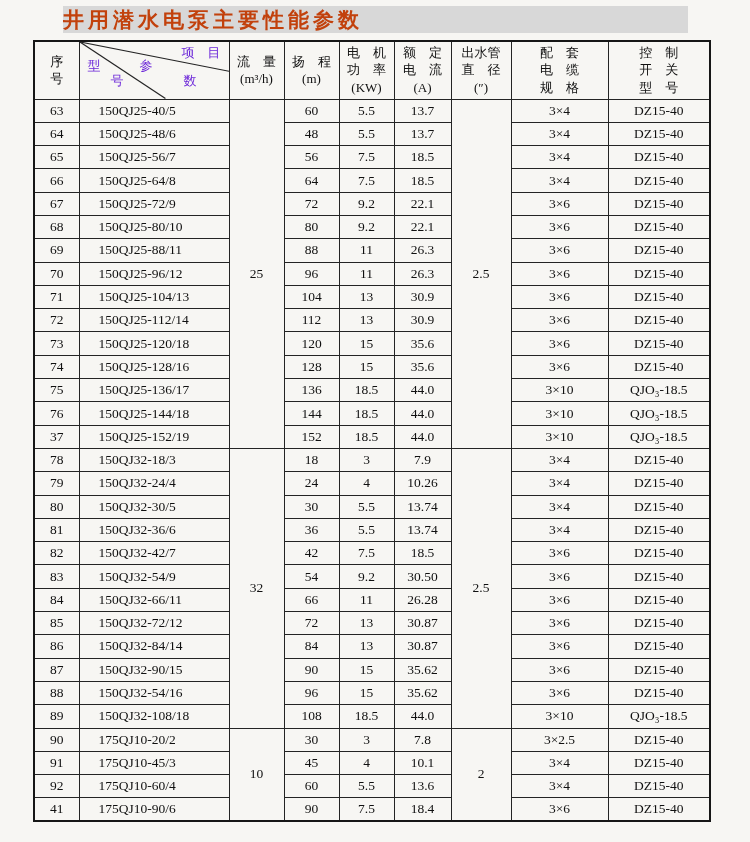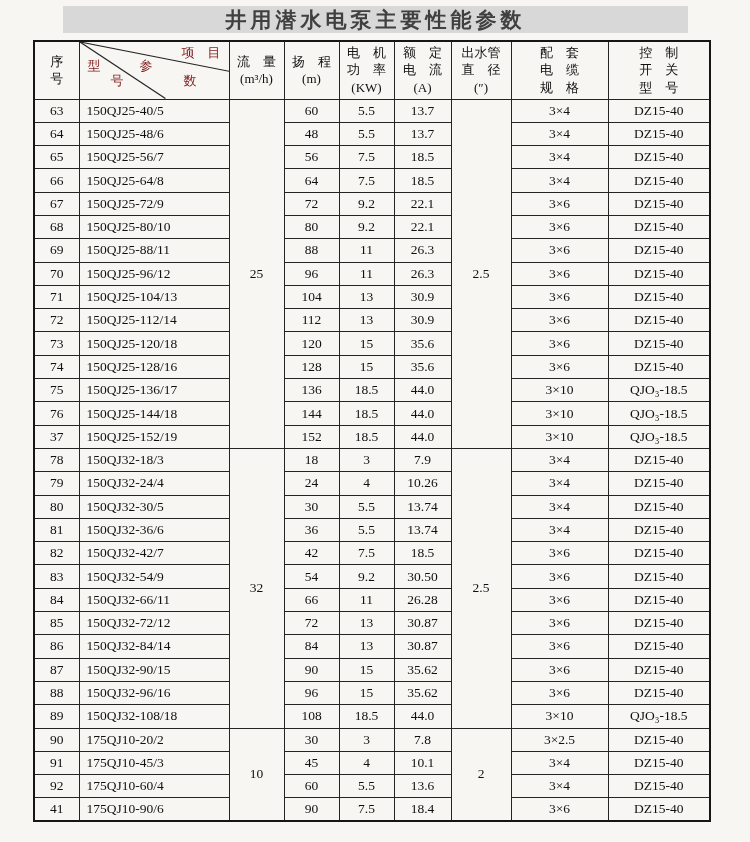--- a/index.html
+++ b/index.html
@@ -10,26 +10,26 @@
     position: relative;
     font-family: "Liberation Serif", "DejaVu Serif", serif;
     color: #141414;
     overflow: hidden;
   }
   .title-band {
     position: absolute;
     left: 63px; top: 6px;
     width: 625px; height: 27px;
     background: #d8d8d8;
-    text-align: center;
+    text-align: left;
     line-height: 27px;
     font-weight: bold;
     font-size: 21px;
     letter-spacing: 4px;
-    color: #404040;
+    color: #c2410c;
     font-family: "Liberation Sans", "DejaVu Sans", sans-serif;
   }
   table.spec {
     position: absolute;
     left: 33px; top: 40px;
     width: 676px;
     border-collapse: collapse;
     table-layout: fixed;
     border: 2px solid #161616;
   }
@@ -50,31 +50,31 @@
   }
   .spec thead th .hl { display: block; }
   .spec tbody tr { height: 23.3px; margin-top: 16px; }
   .spec tbody td {
     font-size: 13.5px;
     vertical-align: middle;
     color: #101010;
   }
   .spec tbody td.model {
     text-align: left;
-    padding-left: 7px;
+    padding-left: 19px;
   }
   
   th.diag-cell { position: relative; padding: 0; }
   .diag-wrap { position: absolute; inset: 0; }
   .diag-wrap svg { position: absolute; inset: 0; width: 100%; height: 100%; }
   .diag-wrap .lab {
     position: absolute;
     font-size: 13px;
     line-height: 1;
-    color: #7f1d1d;
+    color: #6d28d9;
   }
   .lab-project { right: 8px; top: 4px; }
   .lab-param-1 { left: 60px; top: 17px; }
   .lab-param-2 { left: 104px; top: 32px; }
   .lab-model-1 { left: 8px;  top: 17px; }
   .lab-model-2 { left: 31px; top: 32px; }
 </style>
 </head>
 <body>
 
@@ -371,21 +371,21 @@
         <td>87</td>
         <td class="model">150QJ32-90/15</td>
         <td>90</td>
         <td>15</td>
         <td>35.62</td>
         <td>3×6</td>
         <td>DZ15-40</td>
       </tr>
       <tr>
         <td>88</td>
-        <td class="model">150QJ32-96/16</td>
+        <td class="model">150QJ32-54/16</td>
         <td>96</td>
         <td>15</td>
         <td>35.62</td>
         <td>3×6</td>
         <td>DZ15-40</td>
       </tr>
       <tr>
         <td>89</td>
         <td class="model">150QJ32-108/18</td>
         <td>108</td>

